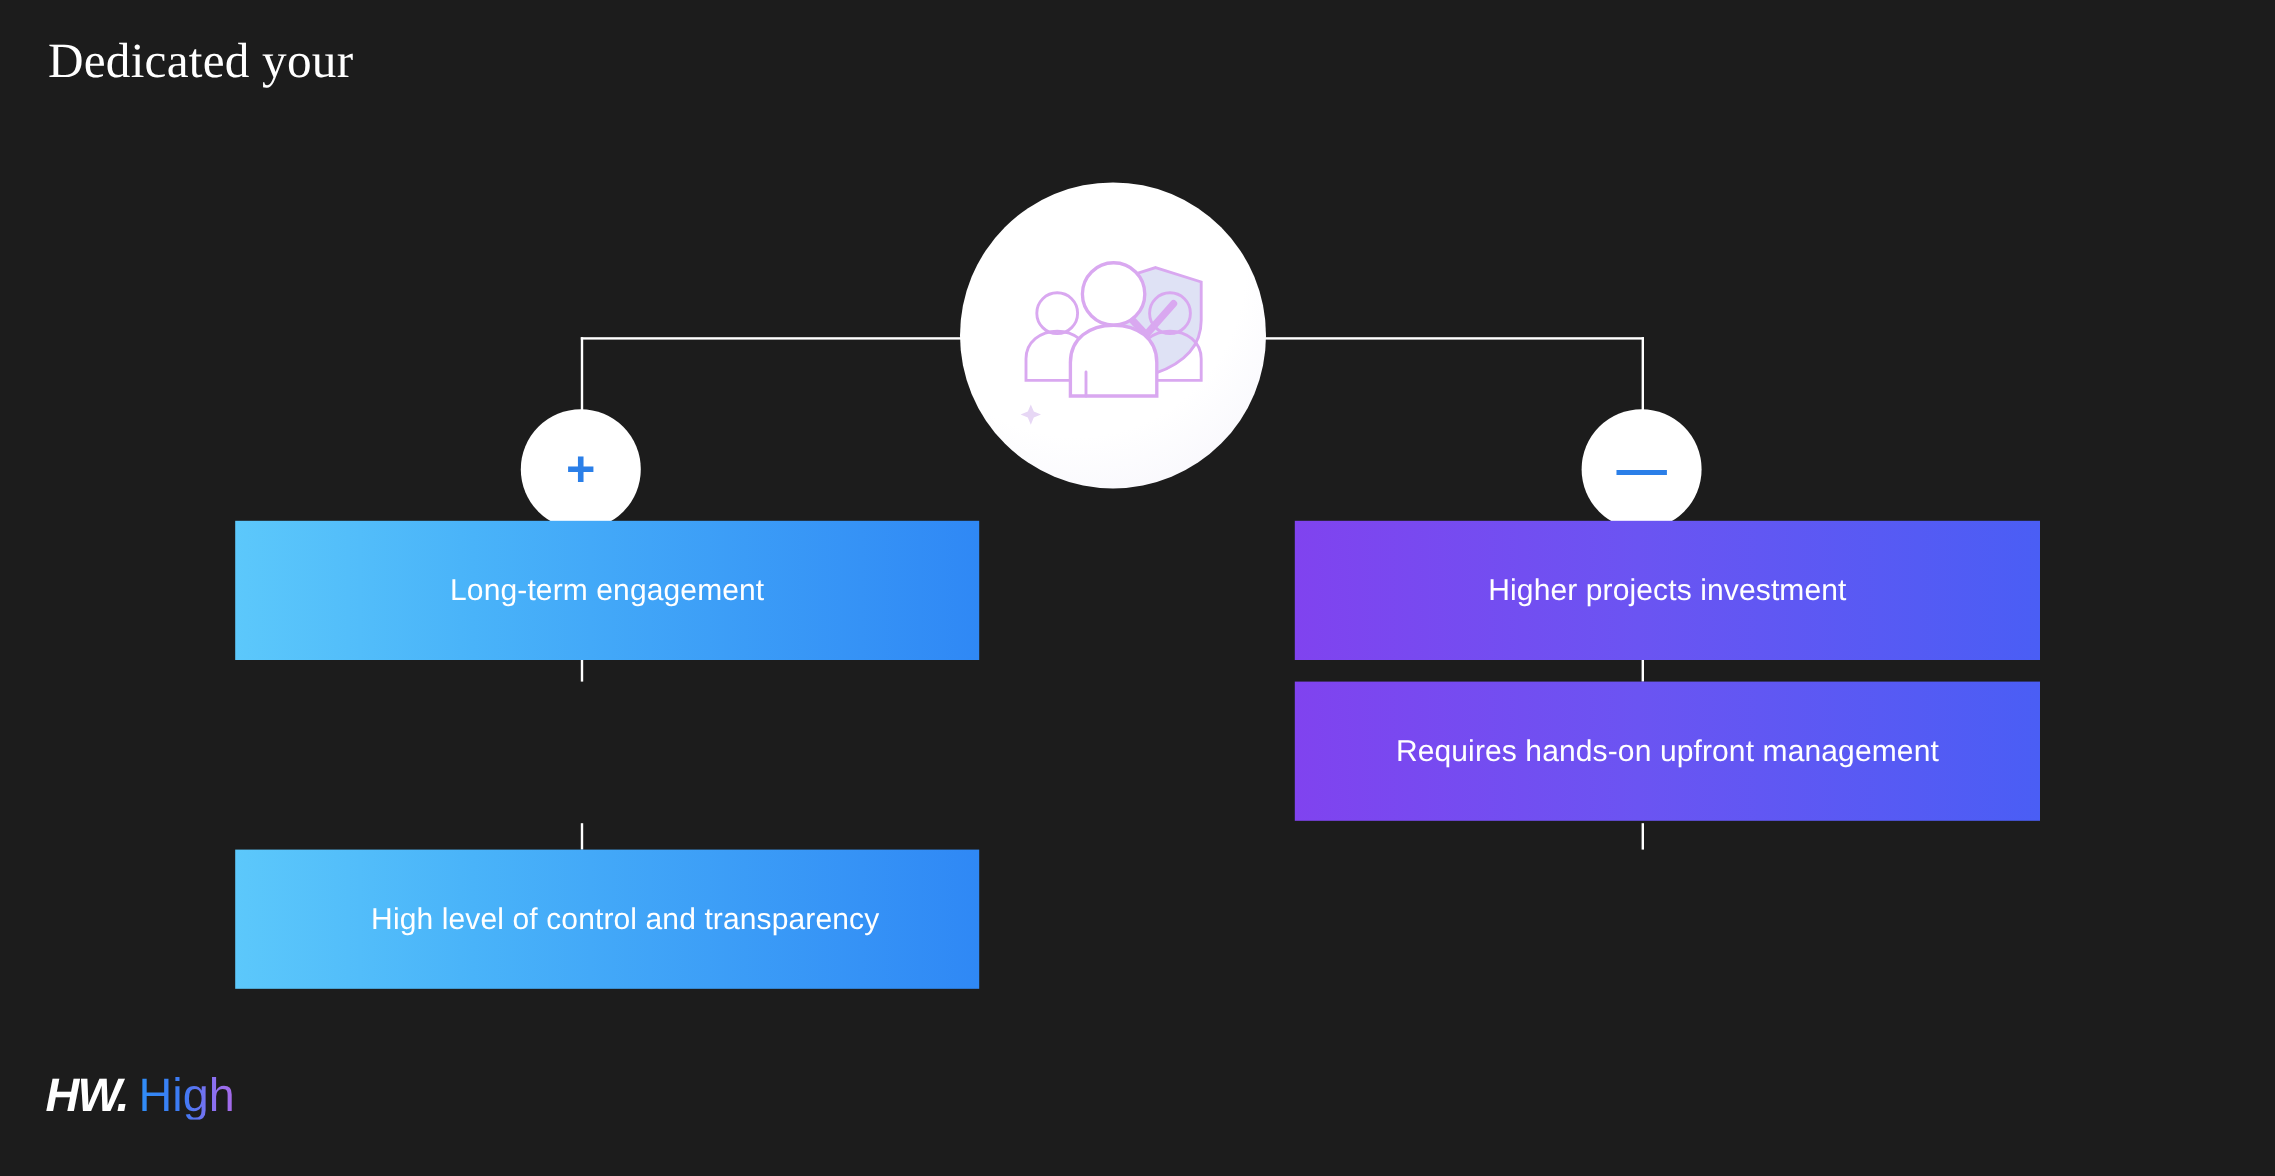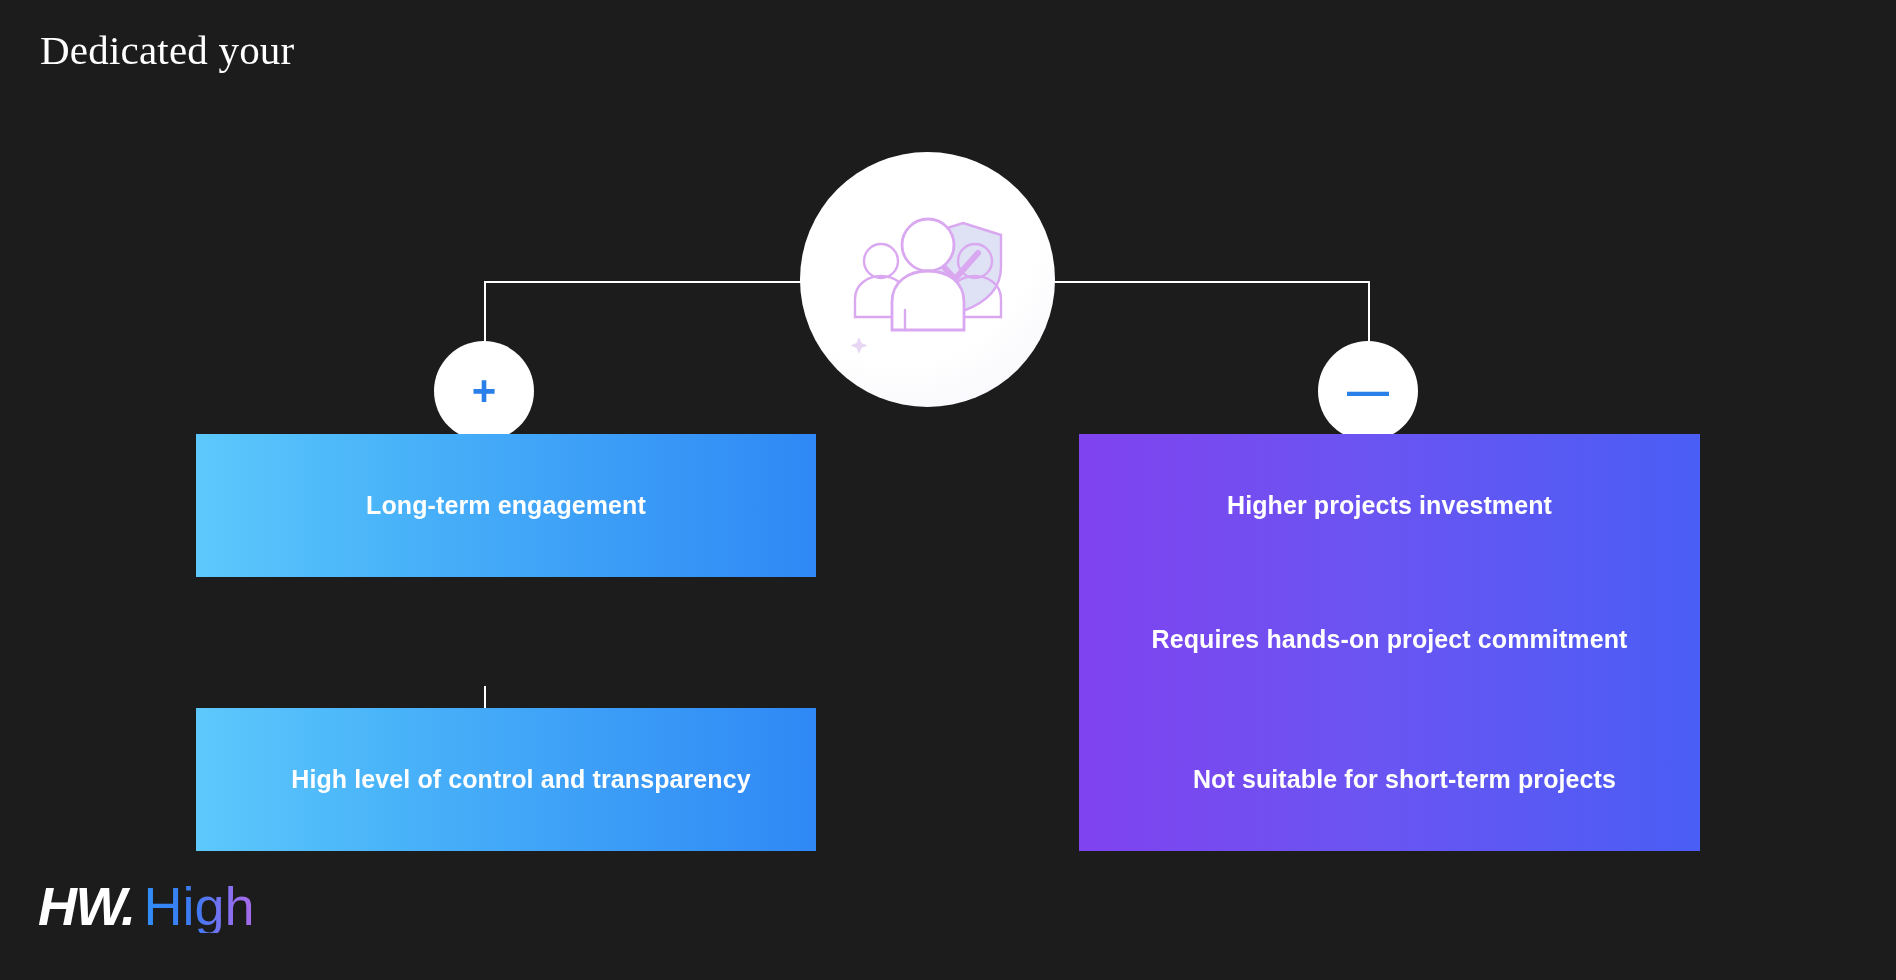--- a/index.html
+++ b/index.html
@@ -68,24 +68,24 @@
     font-size:42px;
     font-weight:700;
     line-height:1;
     color:#2b7fe8;
     user-select:none;
   }
 
   
   .bar{
     position:absolute;
-    height:143px;
+    height:116px;
     display:flex; align-items:center; justify-content:center;
     font-size:25px;
-    font-weight:700;
+    font-weight:400;
     color:#ffffff;
     letter-spacing:.1px;
     white-space:nowrap;
   }
   .bar.pro{
     left:196px; width:620px;
     background:linear-gradient(90deg, #5cc8fb 0%, #49b3f9 32%, #2f88f5 100%);
   }
   .bar.con{
     left:1079px; width:621px;
@@ -93,21 +93,21 @@
   }
   .row0{ top:434px; }
   .row1{ top:568px; }
   .row2{ top:708px;padding-left:30px; }
 
   
   .logo{
     position:absolute;
     left:38px; bottom:47px;
     display:flex; align-items:baseline;
-    font-size:54px;
+    font-size:39px;
     font-weight:700;
     line-height:1;
     white-space:nowrap;
   }
   .logo-mark{
     color:#ffffff;
     font-style:italic;
     font-weight:700;
     letter-spacing:-1.5px;
   }
@@ -164,21 +164,20 @@
   </div>
 
   <div class="sign-circle sign-minus">
     <span class="sign-glyph">—</span>
   </div>
 
   <div class="bar pro row0">Long-term engagement</div>
   <div class="bar pro row2">High level of control and transparency</div>
 
   <div class="bar con row0">Higher projects investment</div>
-  <div class="bar con row1">Requires hands-on project commitment</div>
-  <div class="bar con row2">Not suitable for short-term projects</div>
+  <div class="bar con row1">Requires hands-on upfront management</div>
 
 </div>
 
 <div class="logo">
   <span class="logo-mark">HW.</span>
   <span class="logo-word">High</span>
 </div>
 
 </body></html>

